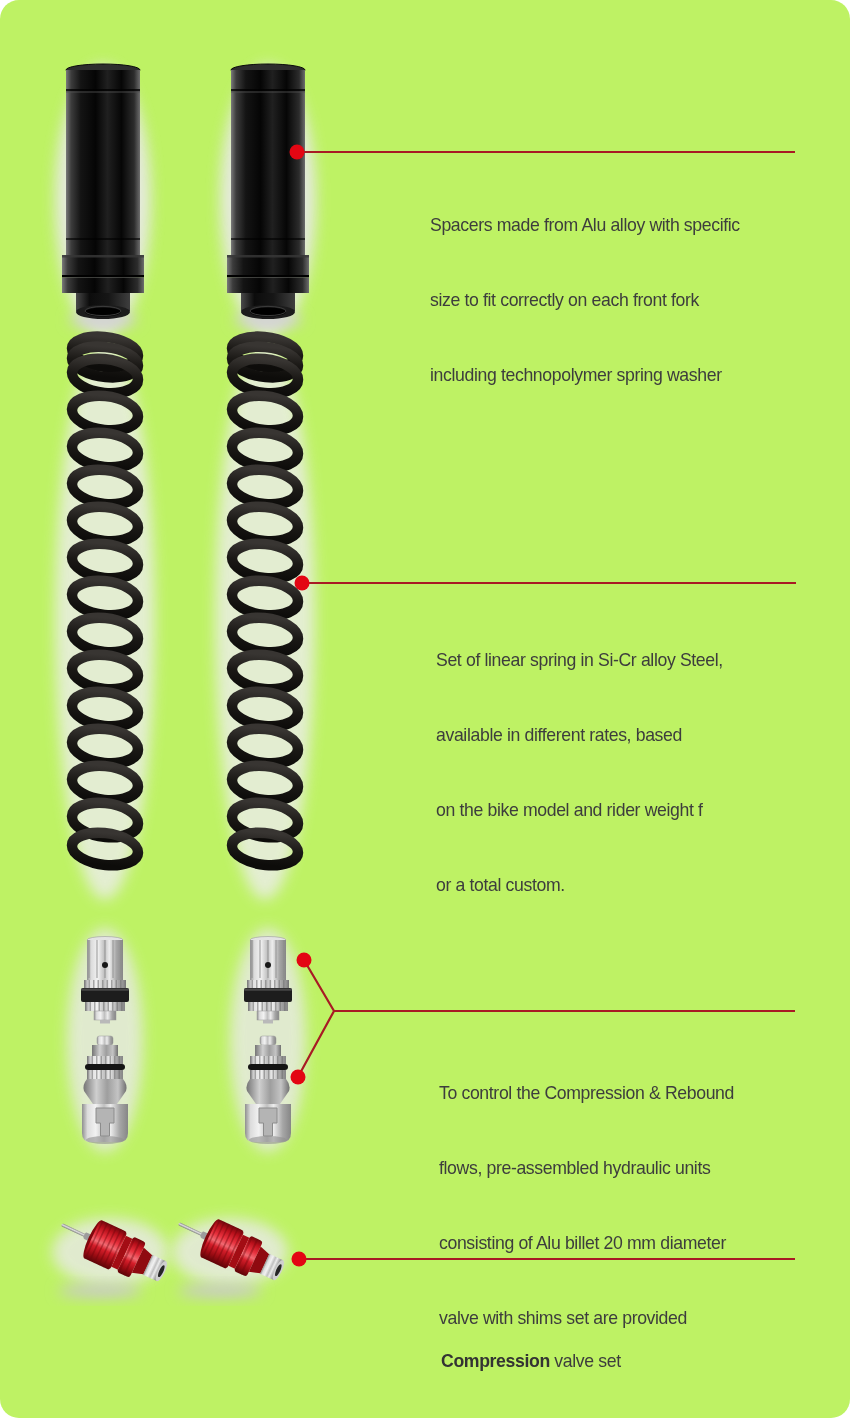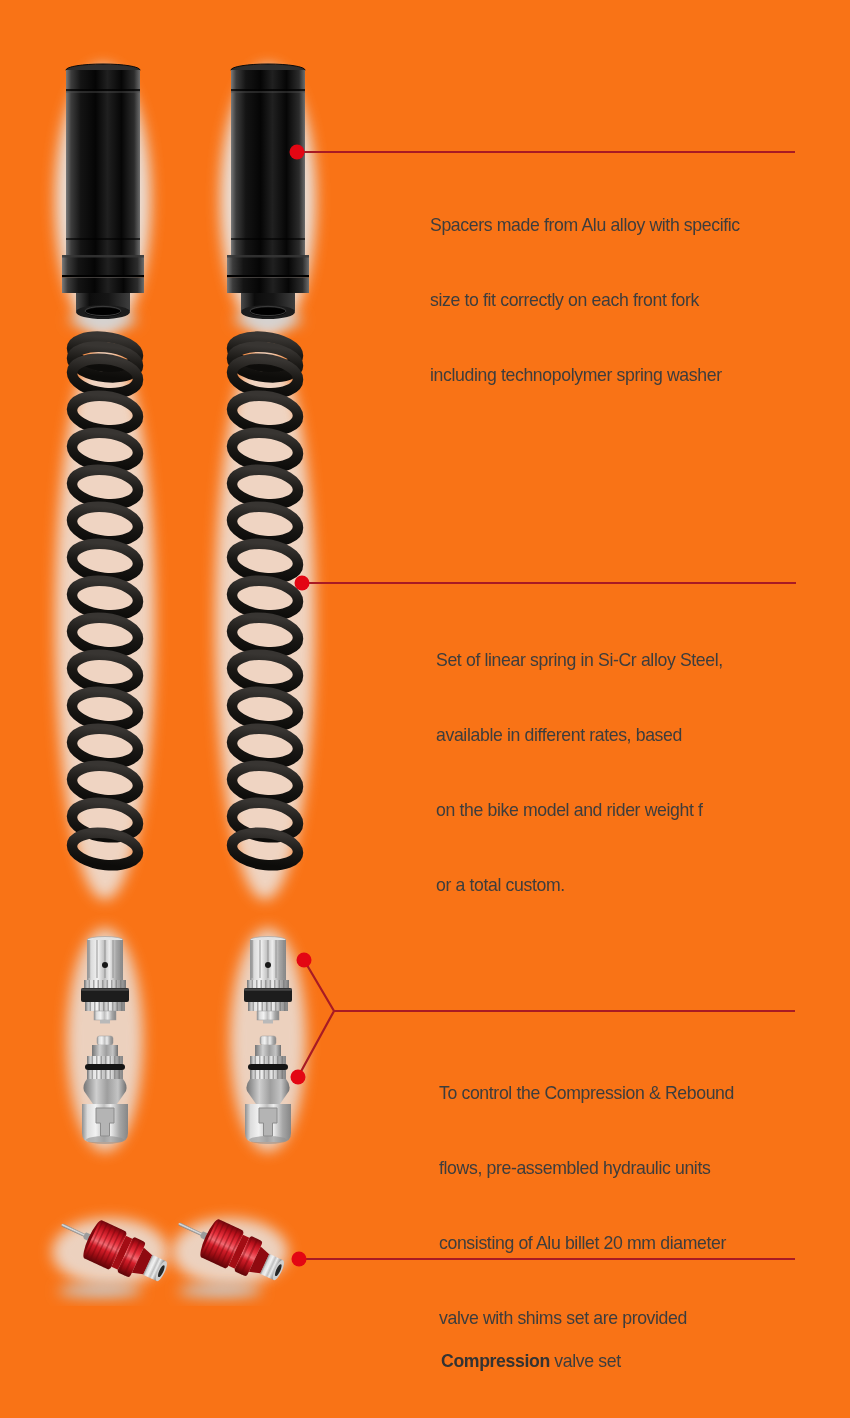--- a/index.html
+++ b/index.html
@@ -1,21 +1,22 @@
 <!DOCTYPE html>
 <html><head>
 <meta charset="utf-8">
 <style>
   html,body{margin:0;padding:0;background:#ffffff;}
   .page{
     position:relative;
     width:850px;height:1418px;
-    background:#f97316;
+    background:#bef264;
     overflow:hidden;
     font-family:"Liberation Sans", sans-serif;
+    border-radius:19px;
   }
   .diagram-svg{position:absolute;left:0;top:0;}
   .callout-text{
     position:absolute;
     font-size:19px;
     line-height:25px;
     letter-spacing:-0.4px;
     color:#3d3d3d;
     transform:scaleX(.93);
     transform-origin:0 0;

